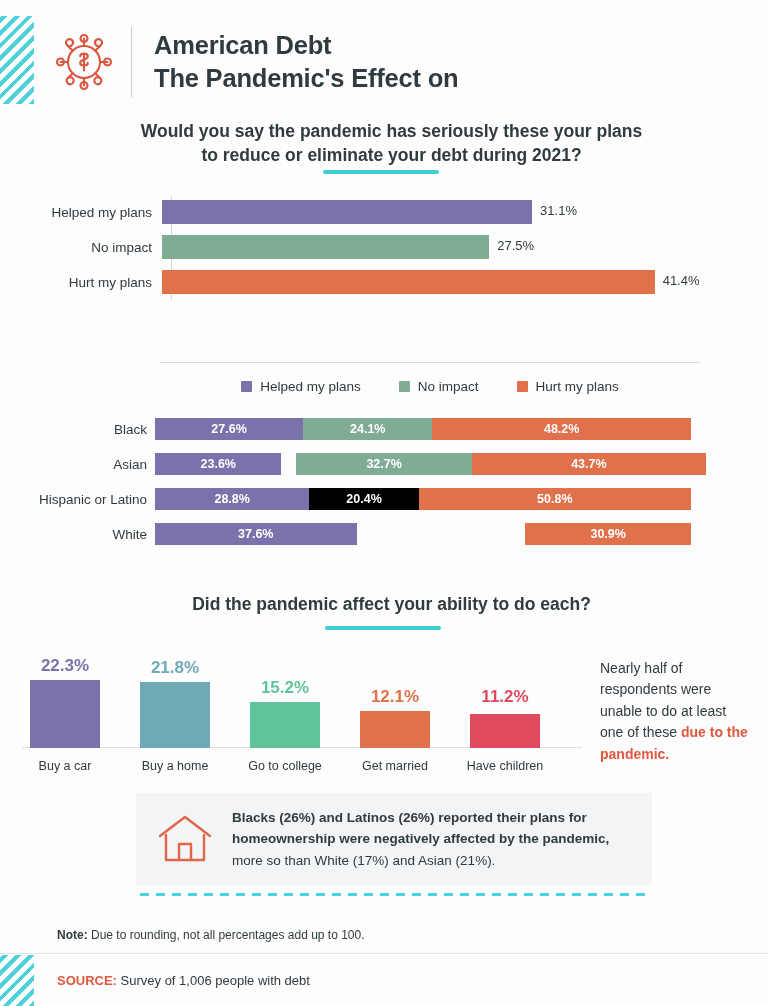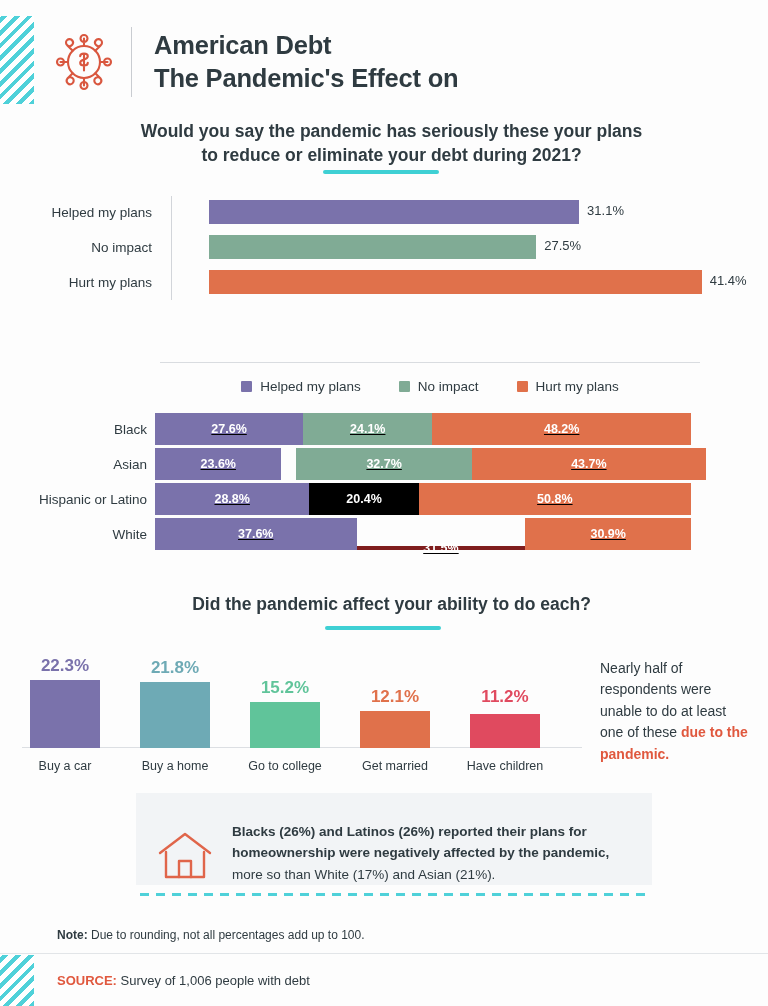--- a/index.html
+++ b/index.html
@@ -111,21 +111,20 @@
     width: 162px;
     text-align: right;
     font-size: 13.5px;
     color: #2f3b41;
     padding-right: 10px;
   }
   .hbar-track {
     position: relative;
     flex: 1;
     height: 24px;
-    margin-left: 47px;
   }
   .hbar-fill {
     position: absolute;
     left: 0; top: 0;
     height: 24px;
   }
   .hbar-value {
     position: absolute;
     top: 3px;
     font-size: 13px;
@@ -187,22 +186,21 @@
   .stack-label {
     width: 155px;
     text-align: right;
     font-size: 13.5px;
     color: #2f3b41;
     padding-right: 8px;
   }
   .stack-bar {
     display: flex;
     width: 536px;
-    height: 32px;
-    text-decoration: underline;
+    height: 22px;
   }
   .stack-seg {
     display: flex;
     align-items: center;
     justify-content: center;
     font-size: 12.5px;
     font-weight: bold;
     color: #ffffff;
   }
 
@@ -259,21 +257,21 @@
     font-weight: bold;
   }
 
   
   .callout {
     position: absolute;
     left: 136px; top: 793px;
     width: 516px; height: 92px;
     background: #f2f4f6;
     display: flex;
-    align-items: flex-end;
+    align-items: center;
     padding: 0 20px;
     gap: 18px;
   }
   .callout-icon {
     flex: 0 0 58px;
     height: 58px;
     display: flex; align-items: center; justify-content: center;
   }
   .callout-text {
     font-size: 13.5px;

